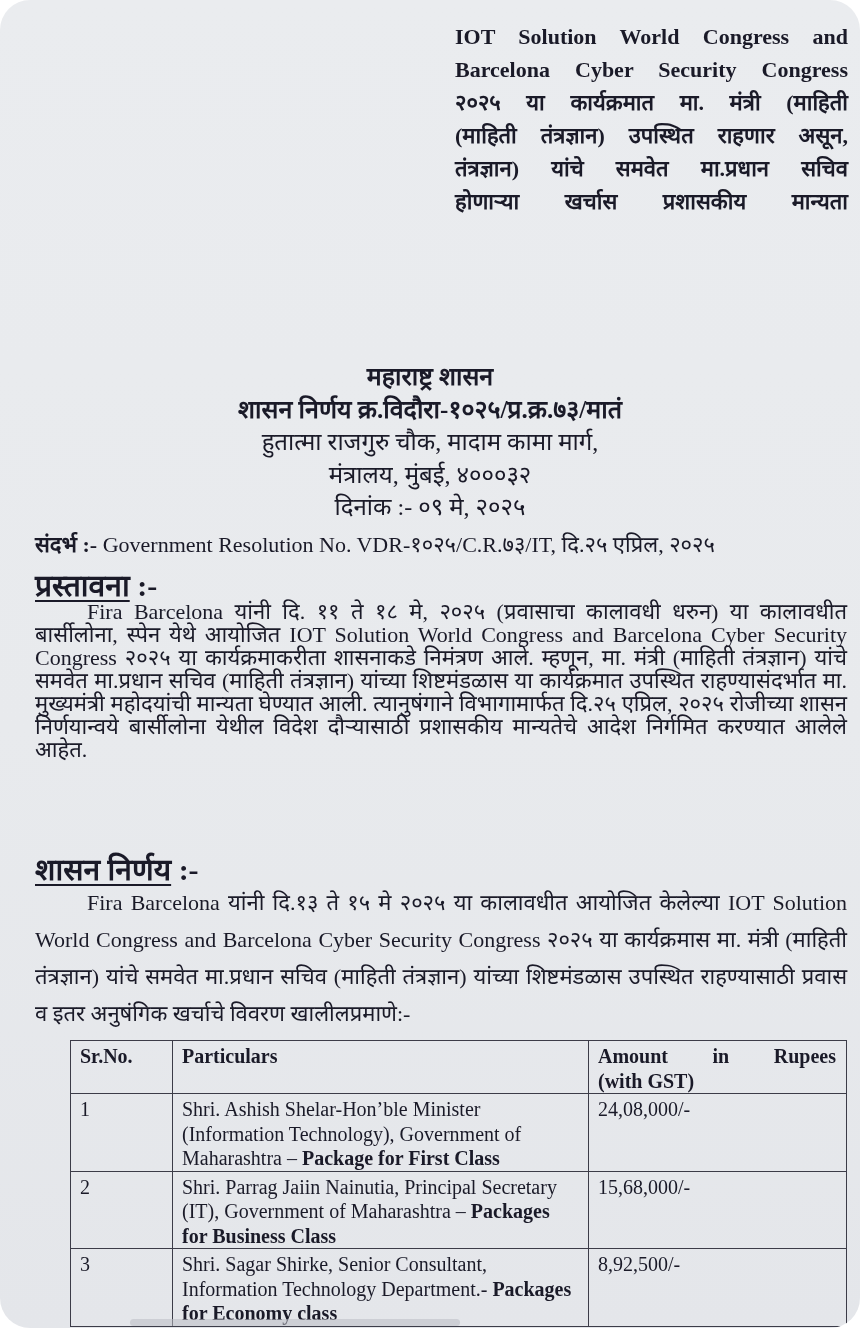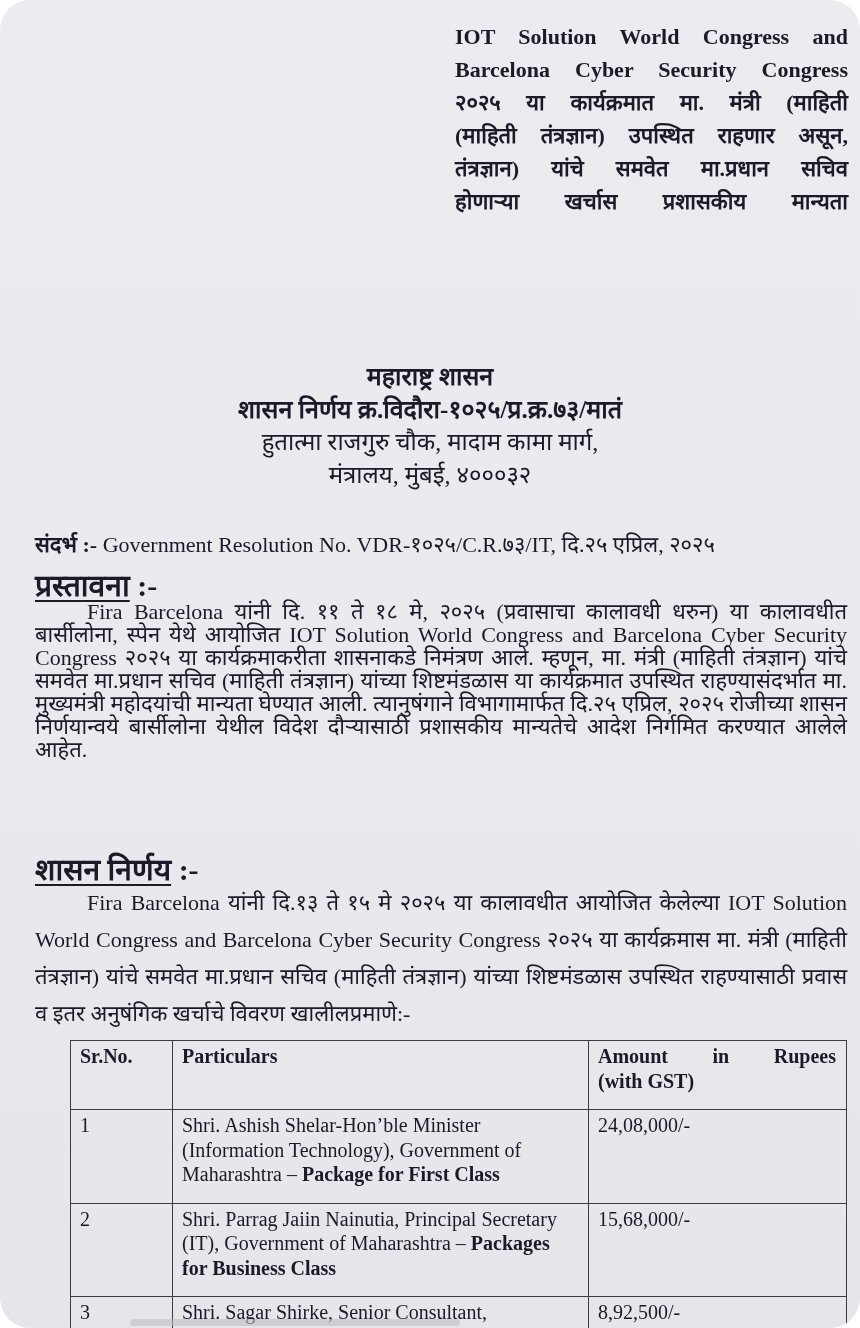--- a/index.html
+++ b/index.html
@@ -65,21 +65,21 @@
   
   .table-wrap { top: 1040px; left: 70px; width: 776px; }
   table.expense {
     border-collapse: collapse;
     width: 776px;
     table-layout: fixed;
   }
   table.expense th, table.expense td {
     border: 1.6px solid #3c3c48;
     vertical-align: top;
-    padding: 3px 10px 16px 9px;
+    padding: 3px 10px 0 9px;
     font-size: 20px;
     line-height: 24.5px;
     text-align: left;
     overflow: hidden;
   }
   col.c-sr { width: 102px; }
   col.c-part { width: 416px; }
   col.c-amt { width: 258px; }
   table.expense th { font-weight: bold; }
   .amt-l1 { text-align: justify; text-align-last: justify; }
@@ -107,20 +107,21 @@
     <div class="line">(माहिती तंत्रज्ञान) उपस्थित राहणार असून,</div>
     <div class="line">तंत्रज्ञान) यांचे समवेत मा.प्रधान सचिव</div>
     <div class="line">होणाऱ्या खर्चास प्रशासकीय मान्यता</div>
   </div>
 
   <div class="sec letterhead">
     <div class="lh-bold">महाराष्ट्र शासन</div>
     <div class="lh-bold">शासन निर्णय क्र.विदौरा-१०२५/प्र.क्र.७३/मातं</div>
     <div>हुतात्मा राजगुरु चौक, मादाम कामा मार्ग,</div>
     <div>मंत्रालय, मुंबई, ४०००३२</div>
+    <div>दिनांक :- ०९ मे, २०२५</div>
   </div>
 
   <div class="sec reference">
     <span class="ref-label">संदर्भ :-</span><span> Government Resolution No. VDR-१०२५/C.R.७३/IT, दि.२५ एप्रिल, २०२५</span>
   </div>
 
   <div class="sec heading-line preamble-heading">
     <span class="underlined">प्रस्तावना</span><span> :-</span>
   </div>
 

